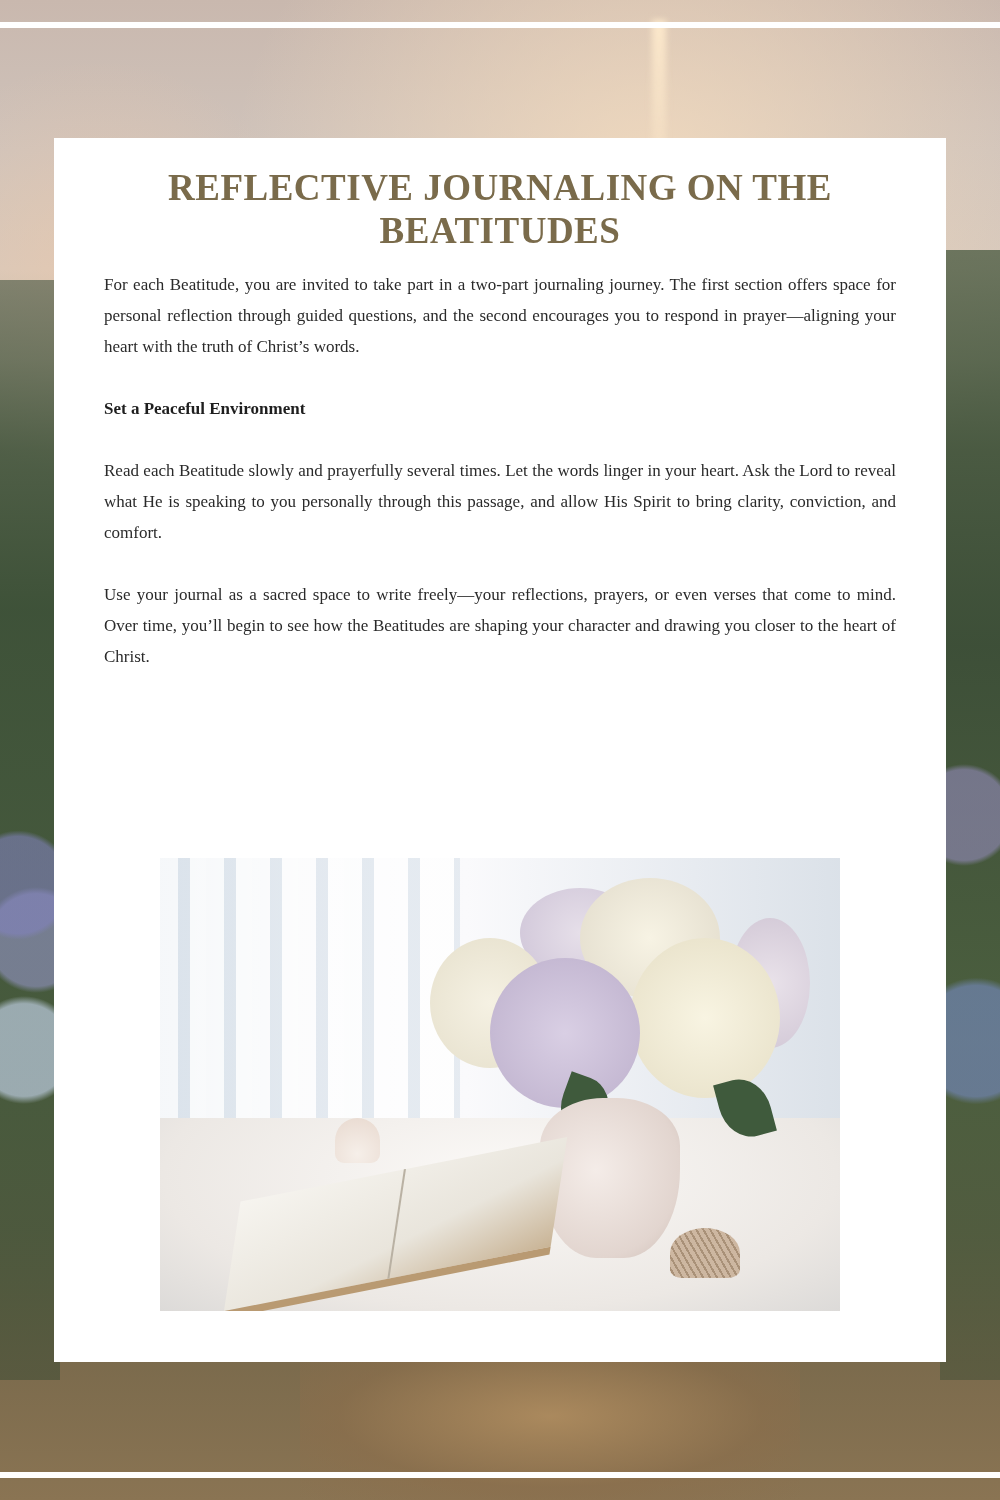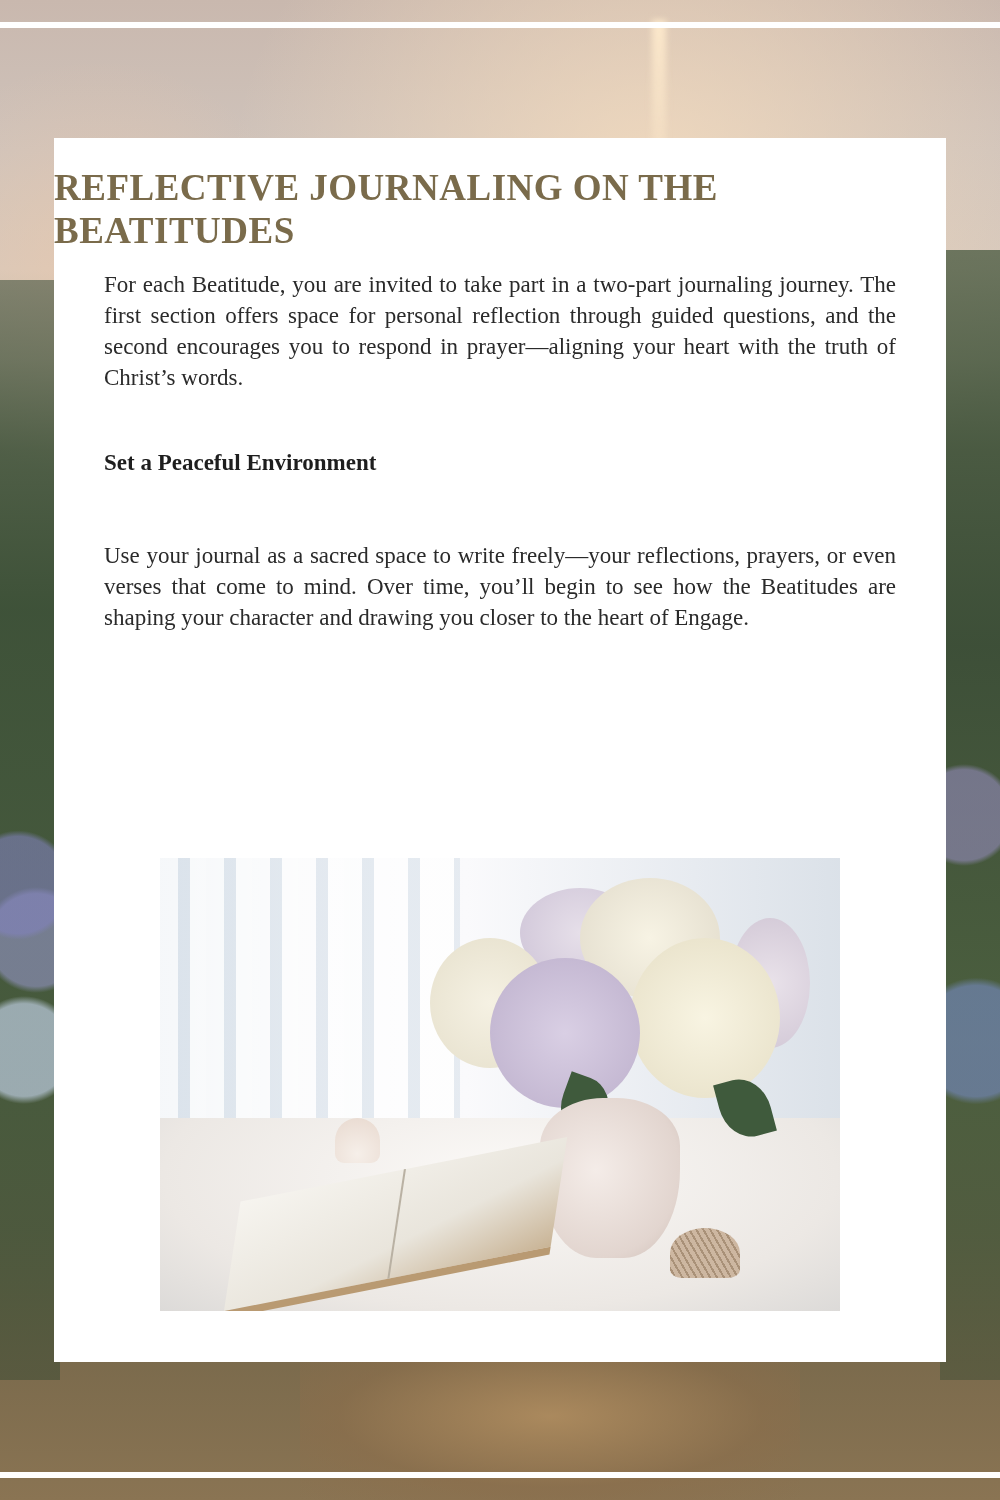--- a/index.html
+++ b/index.html
@@ -47,37 +47,38 @@
     }
     .rule.top { top: 22px; }
     .rule.bottom { top: 1472px; }
 
     .card {
       position: absolute; left: 54px; top: 138px; width: 892px; height: 1224px;
       background: #ffffff;
     }
     .title {
       position: absolute; left: 0; top: 28px; width: 100%;
+      text-align: center;
       font-family: "Liberation Serif", serif;
       font-weight: bold;
       font-size: 37px;
       letter-spacing: 0.5px;
       color: #7a6b4b;
     }
     .content {
       position: absolute; left: 50px; top: 131px; width: 792px;
       font-family: "Liberation Serif", serif;
-      font-size: 23px;
+      font-size: 17px;
       line-height: 31px;
       color: #2a2a2a;
       text-align: justify;
     }
     .content p { margin: 0; }
     .content .gap { height: 31px; }
-    .content .heading { font-weight: bold; color: #1e1e1e; margin-top: 23px; }
+    .content .heading { font-weight: bold; color: #1e1e1e; }
 
     .photo {
       position: absolute; left: 106px; top: 720px; width: 680px; height: 453px;
       overflow: hidden;
       background:
         linear-gradient(90deg, rgba(210,220,230,0.9) 0%, rgba(240,242,246,0.95) 20%, rgba(250,250,252,1) 45%, rgba(215,222,230,0.9) 100%);
     }
     .curtain {
       position: absolute; left: 0; top: 0; width: 300px; height: 453px;
       background: repeating-linear-gradient(90deg, rgba(255,255,255,0.9) 0 18px, rgba(220,228,236,0.8) 18px 30px, rgba(255,255,255,0.95) 30px 46px);
@@ -138,23 +139,24 @@
 <main class="card">
   <h1 class="title">REFLECTIVE JOURNALING ON THE BEATITUDES</h1>
 
   <section class="content">
     <p>For each Beatitude, you are invited to take part in a two-part journaling journey. The first section offers space for personal reflection through guided questions, and the second encourages you to respond in prayer—aligning your heart with the truth of Christ’s words.</p>
     <div class="gap"></div>
 
     <p class="heading">Set a Peaceful Environment</p>
     <div class="gap"></div>
 
+    <p>Read each Beatitude slowly and prayerfully several times. Let the words linger in your heart. Ask the Lord to reveal what He is speaking to you personally through this passage, and allow His Spirit to bring clarity, conviction, and comfort.</p>
     <div class="gap"></div>
 
-    <p>Use your journal as a sacred space to write freely—your reflections, prayers, or even verses that come to mind. Over time, you’ll begin to see how the Beatitudes are shaping your character and drawing you closer to the heart of Engage.</p>
+    <p>Use your journal as a sacred space to write freely—your reflections, prayers, or even verses that come to mind. Over time, you’ll begin to see how the Beatitudes are shaping your character and drawing you closer to the heart of Christ.</p>
   </section>
 
   <figure class="photo" aria-label="Open Bible on white linen beside a cream vase of lavender and cream hydrangeas with seashells near sheer curtains">
     <div class="curtain"></div>
     <div class="cloth"></div>
     <div class="bouquet">
       <div class="bloom b6"></div>
       <div class="bloom b1"></div>
       <div class="bloom b3"></div>
       <div class="bloom b5"></div>

